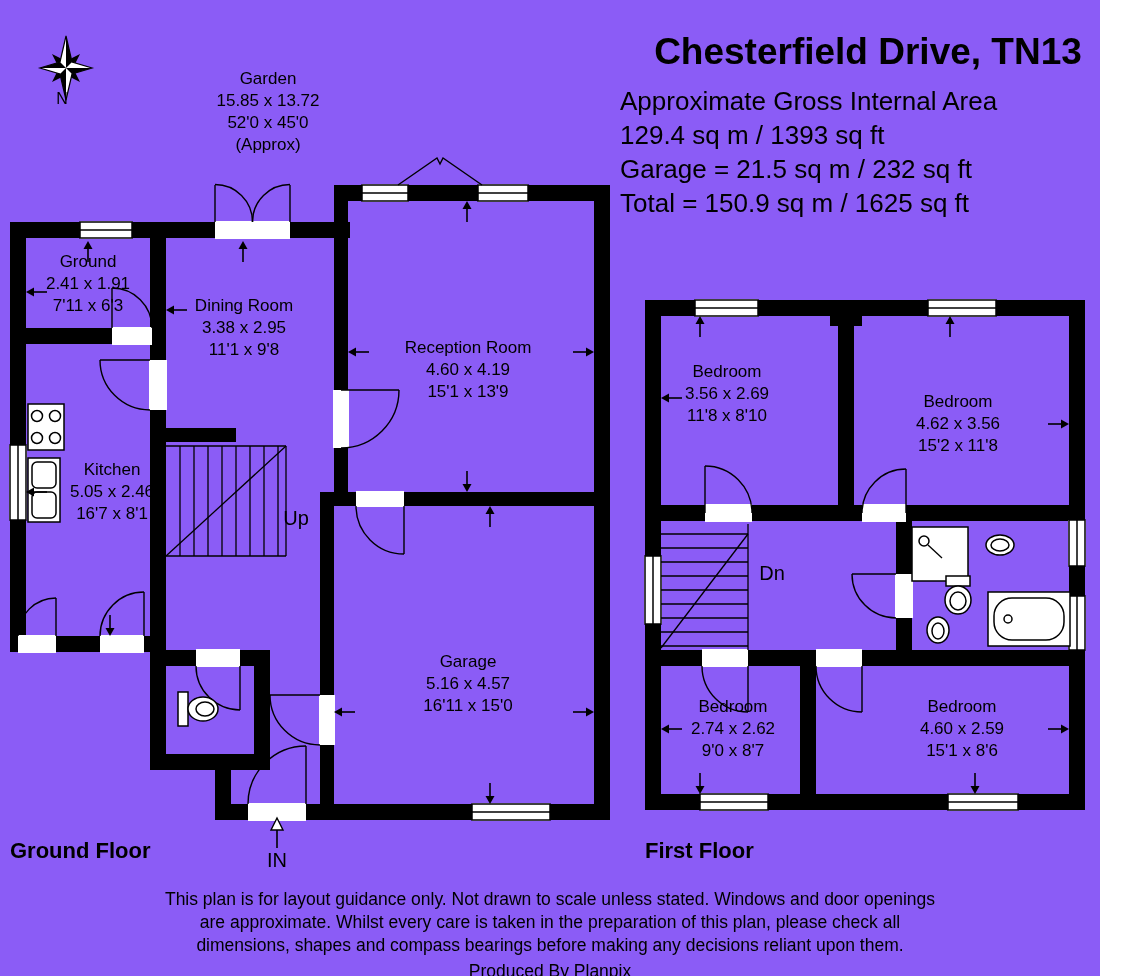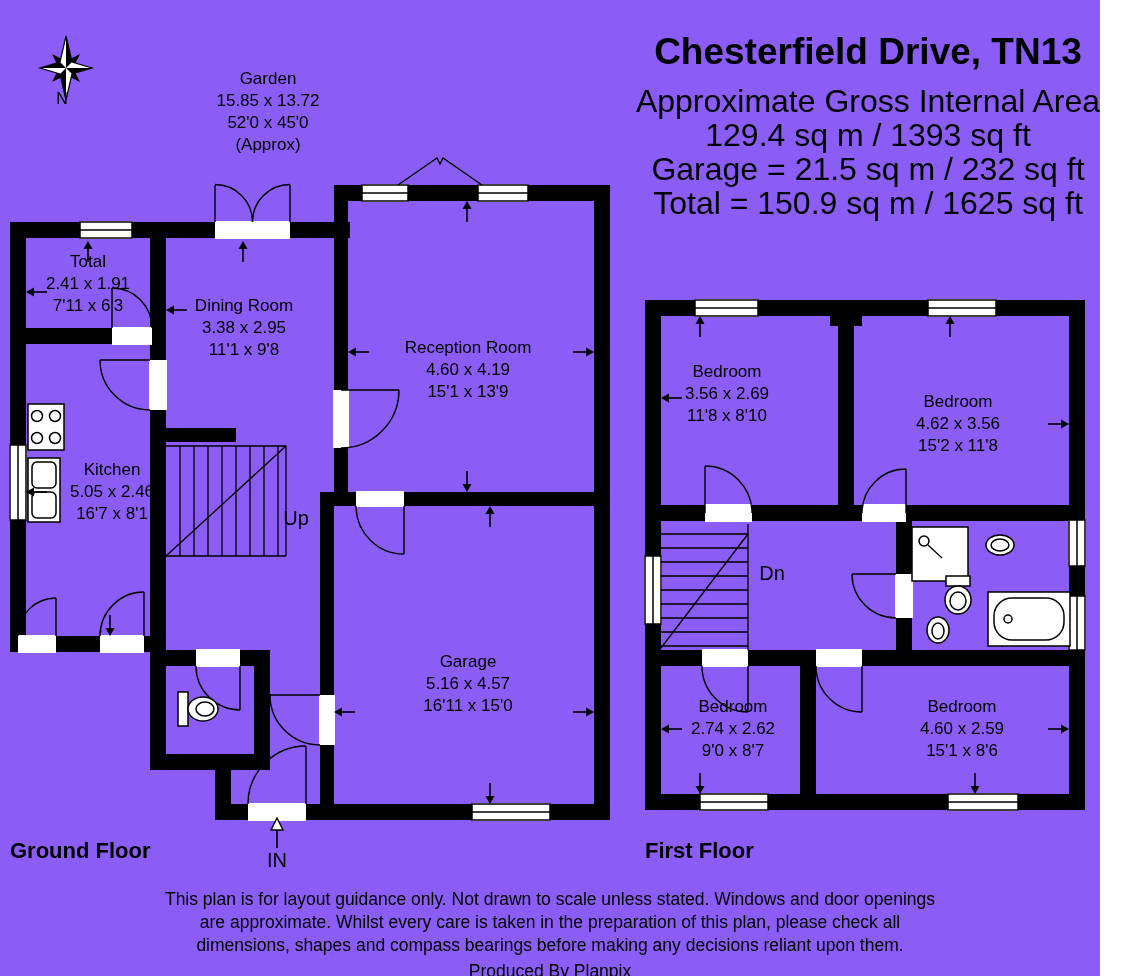--- a/index.html
+++ b/index.html
@@ -8,22 +8,22 @@
   svg{position:absolute;left:0;top:0;}
   .walls rect{fill:#000;}
   .gaps rect{fill:#fff;}
   .wf{fill:#fff;stroke:#000;stroke-width:1.5;}
   .wl{stroke:#000;stroke-width:1.5;}
   .ar{fill:none;stroke:#000;stroke-width:1.4;}
   .ln{stroke:#000;stroke-width:1.3;}
   .fx{fill:#fff;stroke:#000;stroke-width:1.5;}
   .title{position:absolute;left:600px;top:6px;width:536px;text-align:center;
          font-size:37px;font-weight:bold;white-space:nowrap;}
-  .area{position:absolute;left:620px;top:84px;width:496px;text-align:center;
-        font-size:32px;line-height:34px;}
+  .area{position:absolute;left:620px;top:84px;width:496px;text-align:left;
+        font-size:26px;line-height:34px;}
   .room-label{position:absolute;transform:translate(-50%,-50%);text-align:center;
               font-size:17px;line-height:22px;white-space:nowrap;}
   .room-label span{display:block;}
   .floor-label{position:absolute;font-size:22px;font-weight:bold;}
   .small-label{position:absolute;transform:translate(-50%,-50%);font-size:20px;}
   .north-label{position:absolute;transform:translate(-50%,-50%);font-size:16px;}
   .disclaimer{position:absolute;left:0;right:0;top:888px;text-align:center;
               font-size:17.5px;line-height:23px;}
   .disclaimer .credit{margin-top:3px;}
 </style>
@@ -297,21 +297,21 @@
 <span class="north-label" style="left:62px;top:99px;">N</span>
 
 <div class="room-label" style="left:268px;top:112px;">
   <span>Garden</span>
   <span>15.85 x 13.72</span>
   <span>52'0 x 45'0</span>
   <span>(Approx)</span>
 </div>
 
 <div class="room-label" style="left:88px;top:284px;">
-  <span>Total</span>
+  <span>Ground</span>
   <span>2.41 x 1.91</span>
   <span>7'11 x 6'3</span>
 </div>
 
 <div class="room-label" style="left:244px;top:328px;">
   <span>Dining Room</span>
   <span>3.38 x 2.95</span>
   <span>11'1 x 9'8</span>
 </div>
 

